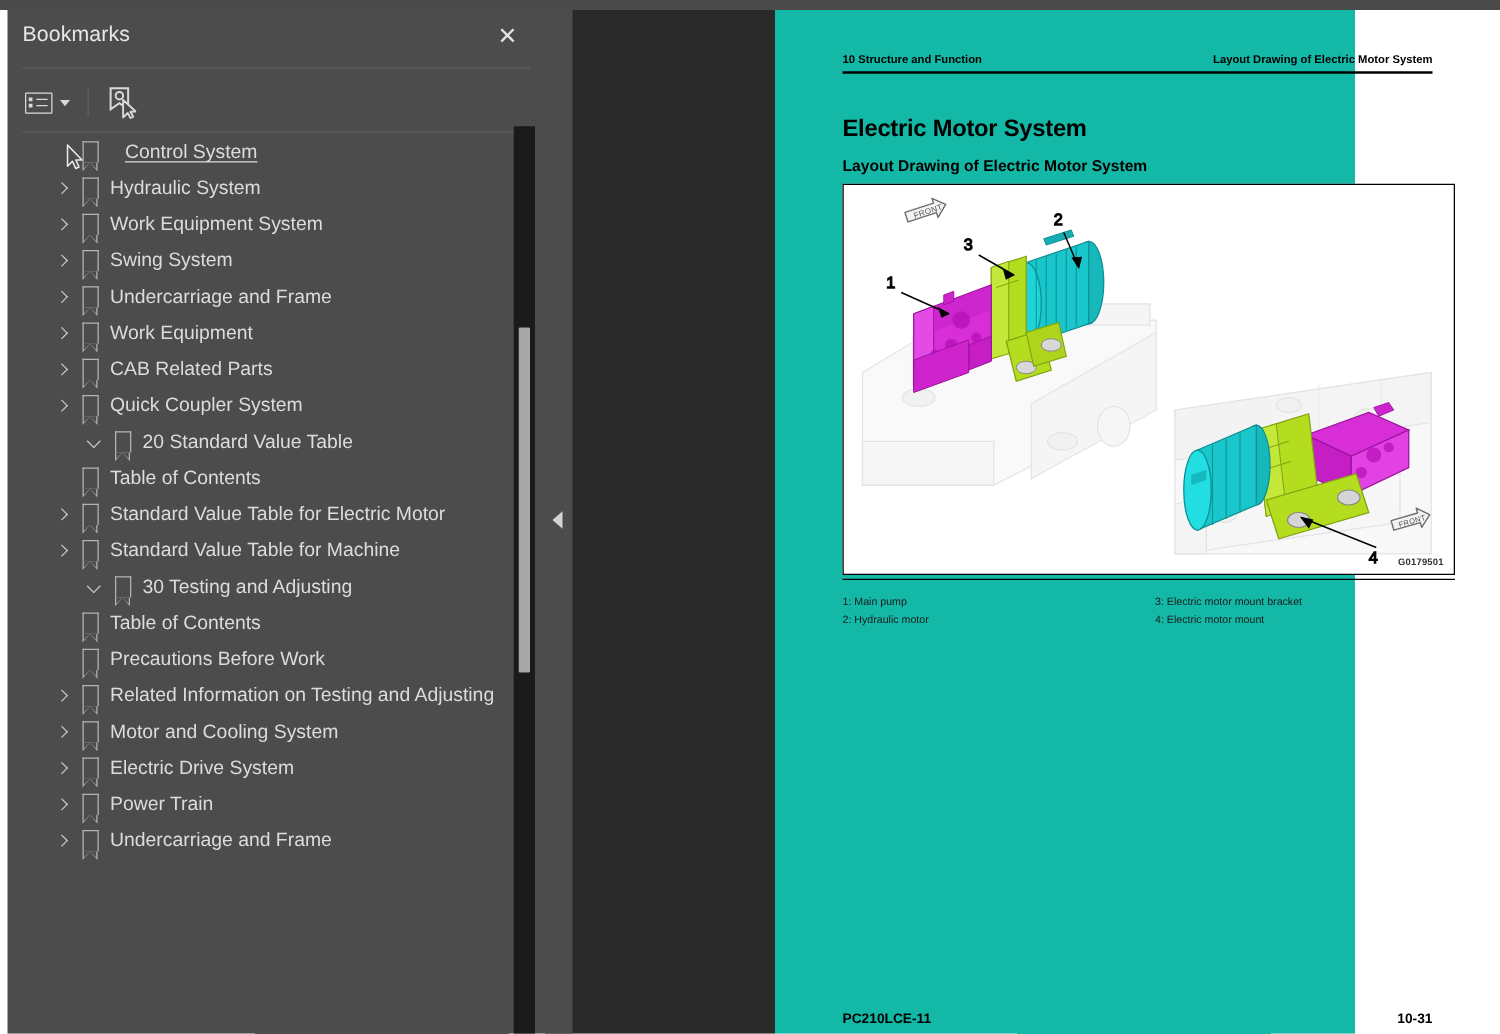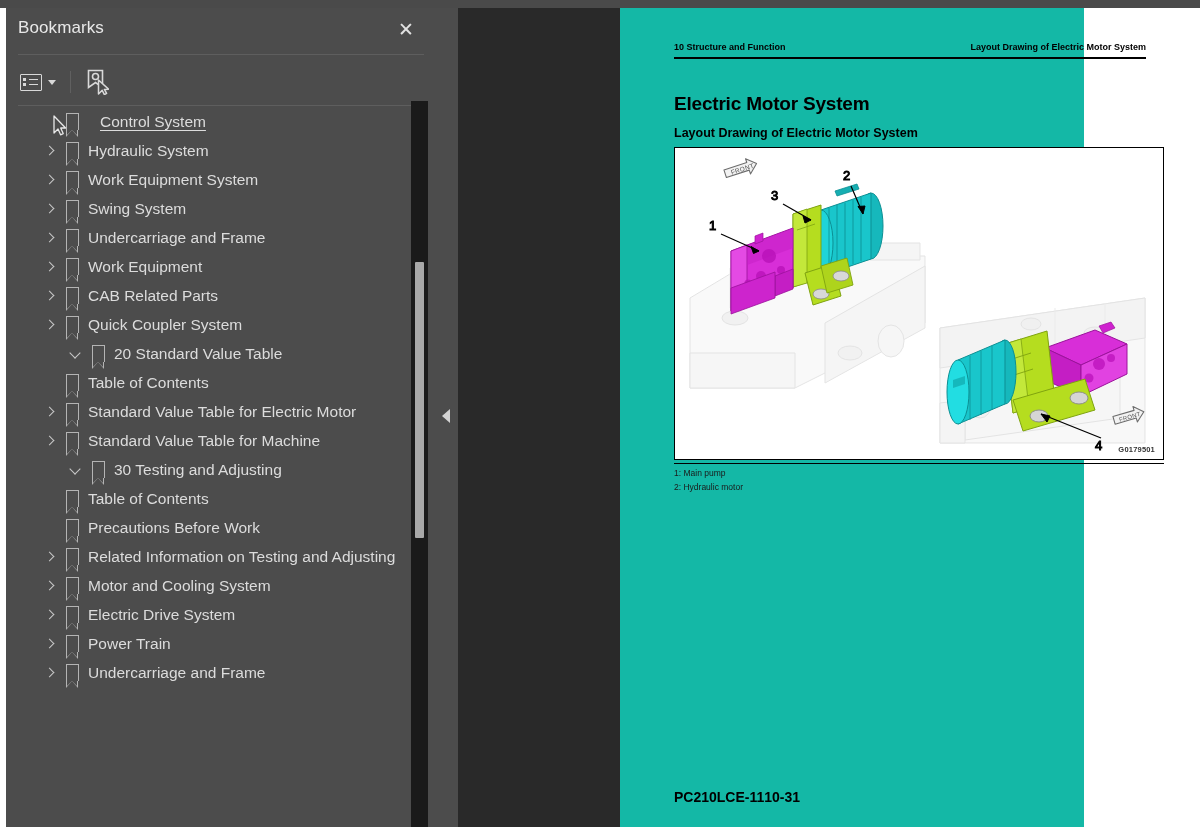--- a/index.html
+++ b/index.html
@@ -312,45 +312,45 @@
     width: 490px; height: 1.2px;
     background: #000;
   }
 
   .legend {
     position: absolute;
     left: 54px; top: 459px;
     width: 490px;
     display: flex;
   }
-  .legend-col { width: 50%; }
+  .legend-col { width: 50%; margin-top: 8px; }
   .legend-item {
     font-size: 8.5px;
     line-height: 13.5px;
     color: #1a1a1a;
     white-space: nowrap;
   }
   .legend-col.right { padding-left: 5px; }
 
   .fig-id {
     position: absolute;
     right: 8px; bottom: 5px;
     font-size: 7.5px;
     font-weight: bold;
     color: #333;
     letter-spacing: .2px;
   }
 
   .doc-footer {
     position: absolute;
-    left: 54px; top: 781px;
+    left: 54px; top: 801px;
     width: 472px;
     display: flex;
-    justify-content: flex-start;
-    font-size: 14px;
+    justify-content: space-between;
+    font-size: 11px;
     font-weight: bold;
   }
 
   svg { display: block; }
 </style>
 </head>
 <body>
 
 <div id="app">
 
@@ -638,20 +638,24 @@
       <div class="fig-id">G0179501</div>
     </div>
 
     <div class="fig-rule"></div>
 
     <div class="legend">
       <div class="legend-col left">
         <div class="legend-item">1: Main pump</div>
         <div class="legend-item">2: Hydraulic motor</div>
       </div>
+      <div class="legend-col right">
+        <div class="legend-item">3: Electric motor mount bracket</div>
+        <div class="legend-item">4: Electric motor mount</div>
+      </div>
     </div>
 
     <div class="doc-footer">
       <span>PC210LCE-11</span>
       <span>10-31</span>
     </div>
   </div>
 </div>
 
 </body></html>

